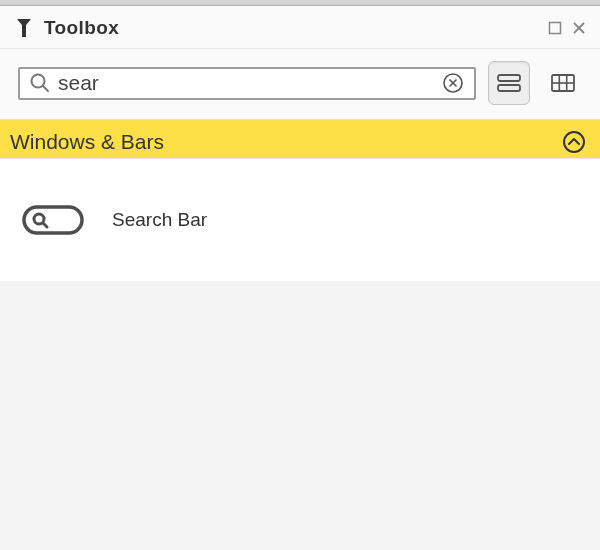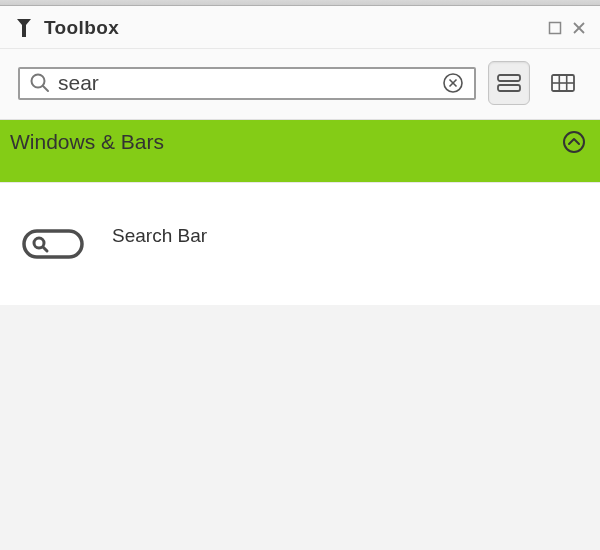--- a/index.html
+++ b/index.html
@@ -81,38 +81,38 @@
       box-shadow: inset 0 1px 2px rgba(0,0,0,0.08);
     }
     .view-btn.flat {
       border: none;
       background: transparent;
       box-shadow: none;
     }
     .section-header {
       display: flex;
       align-items: flex-end;
-      padding: 10px 14px 28px 10px;
-      background: #84cc16;
+      padding: 10px 14px 4px 10px;
+      background: #fde047;
       border-top: 1px solid #e0e0e0;
       border-bottom: 1px solid #e7e7e7;
     }
     .section-title {
       flex: 1;
       font-size: 21px;
       color: #333;
       font-weight: 400;
     }
     .results {
       background: #fff;
       padding: 20px 0;
     }
     .result-item {
       display: flex;
-      align-items: flex-start;
+      align-items: center;
       gap: 28px;
       padding: 22px 22px;
     }
     .result-label {
       font-size: 19px;
       color: #333;
     }
     .result-icon {
       width: 62px;
       height: 38px;

